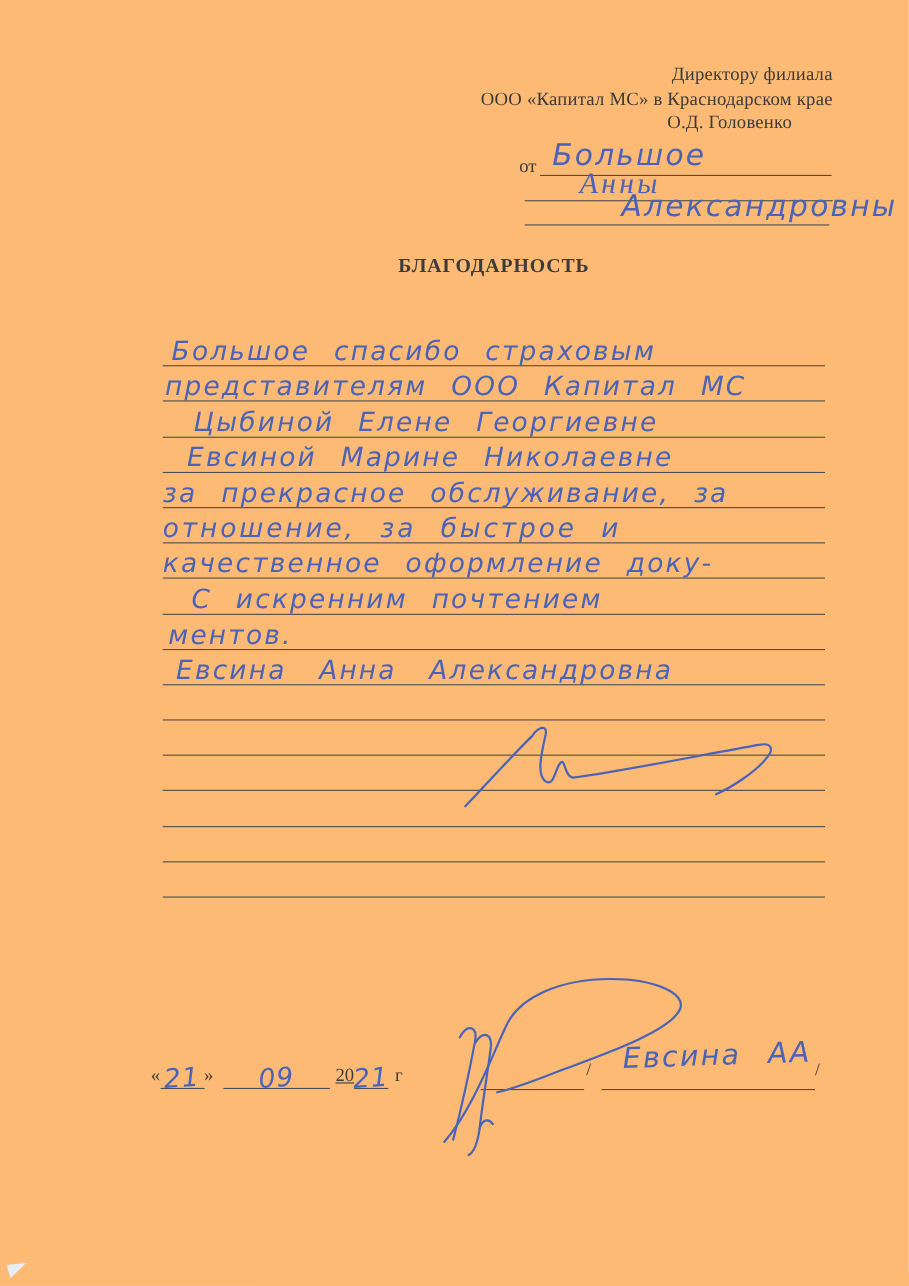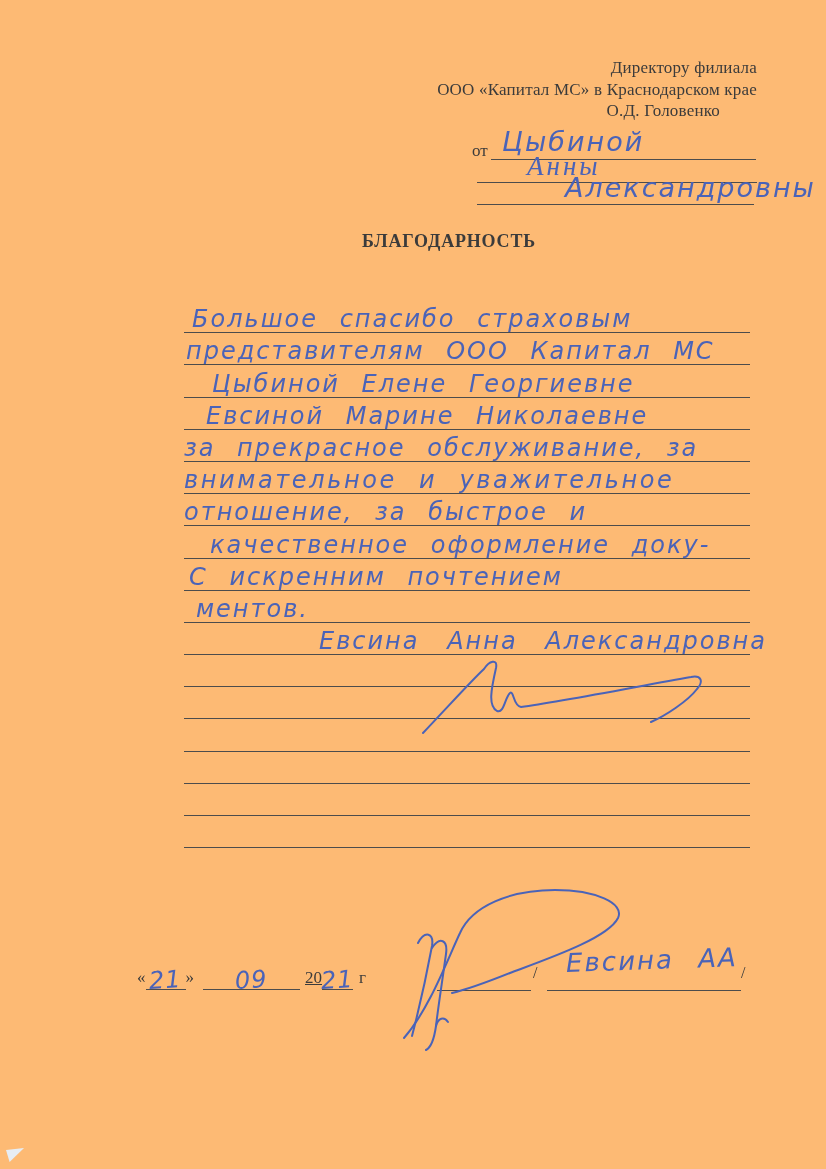--- a/index.html
+++ b/index.html
@@ -51,21 +51,20 @@
 
   
   .rules{
     position:absolute; left:148px; top:301px; width:602px;
   }
   .rule-row{
     height:31.2px;
     border-bottom:1.6px solid var(--rule,#4c4c4c);
     display:flex; align-items:flex-end;
     overflow:visible;
-    margin-left:36px;
   }
   .rule-row .hand{
     font-size:24px; letter-spacing:2px; word-spacing:12px;
     margin-bottom:1px;
   }
   .rule-row:nth-child(1) .hand{ padding-left:8px; }
   .rule-row:nth-child(2) .hand{ padding-left:2px; }
   .rule-row:nth-child(3) .hand{ padding-left:28px; }
   .rule-row:nth-child(4) .hand{ padding-left:22px; }
   .rule-row:nth-child(6) .hand{ letter-spacing:2.6px; }
@@ -124,44 +123,41 @@
   <div class="recipient">
     <div class="r1">Директору филиала</div>
     <div class="r2">ООО «Капитал МС» в Краснодарском крае</div>
     <div class="r3">О.Д. Головенко</div>
   </div>
 
   <div class="from-label">от</div>
   <div class="blank from-u1"></div>
   <div class="blank from-u2"></div>
   <div class="blank from-u3"></div>
-  <div class="hand from-n1">Цыбиной</div>
+  <div class="hand from-n1">Большое</div>
   <div class="hand from-n2">Анны</div>
   <div class="hand from-n3">Александровны</div>
 
   <div class="title">БЛАГОДАРНОСТЬ</div>
 
   <div class="rules">
     <div class="rule-row">
         <span class="hand">Большое спасибо страховым</span>
       </div>
     <div class="rule-row">
         <span class="hand">представителям ООО Капитал МС</span>
       </div>
     <div class="rule-row">
         <span class="hand">Цыбиной Елене Георгиевне</span>
       </div>
     <div class="rule-row">
         <span class="hand">Евсиной Марине Николаевне</span>
       </div>
     <div class="rule-row">
         <span class="hand">за прекрасное обслуживание, за</span>
-      </div>
-    <div class="rule-row">
-        <span class="hand">внимательное и уважительное</span>
       </div>
     <div class="rule-row">
         <span class="hand">отношение, за быстрое и</span>
       </div>
     <div class="rule-row">
         <span class="hand">качественное оформление доку-</span>
       </div>
     <div class="rule-row">
         <span class="hand">С искренним почтением</span>
       </div>

